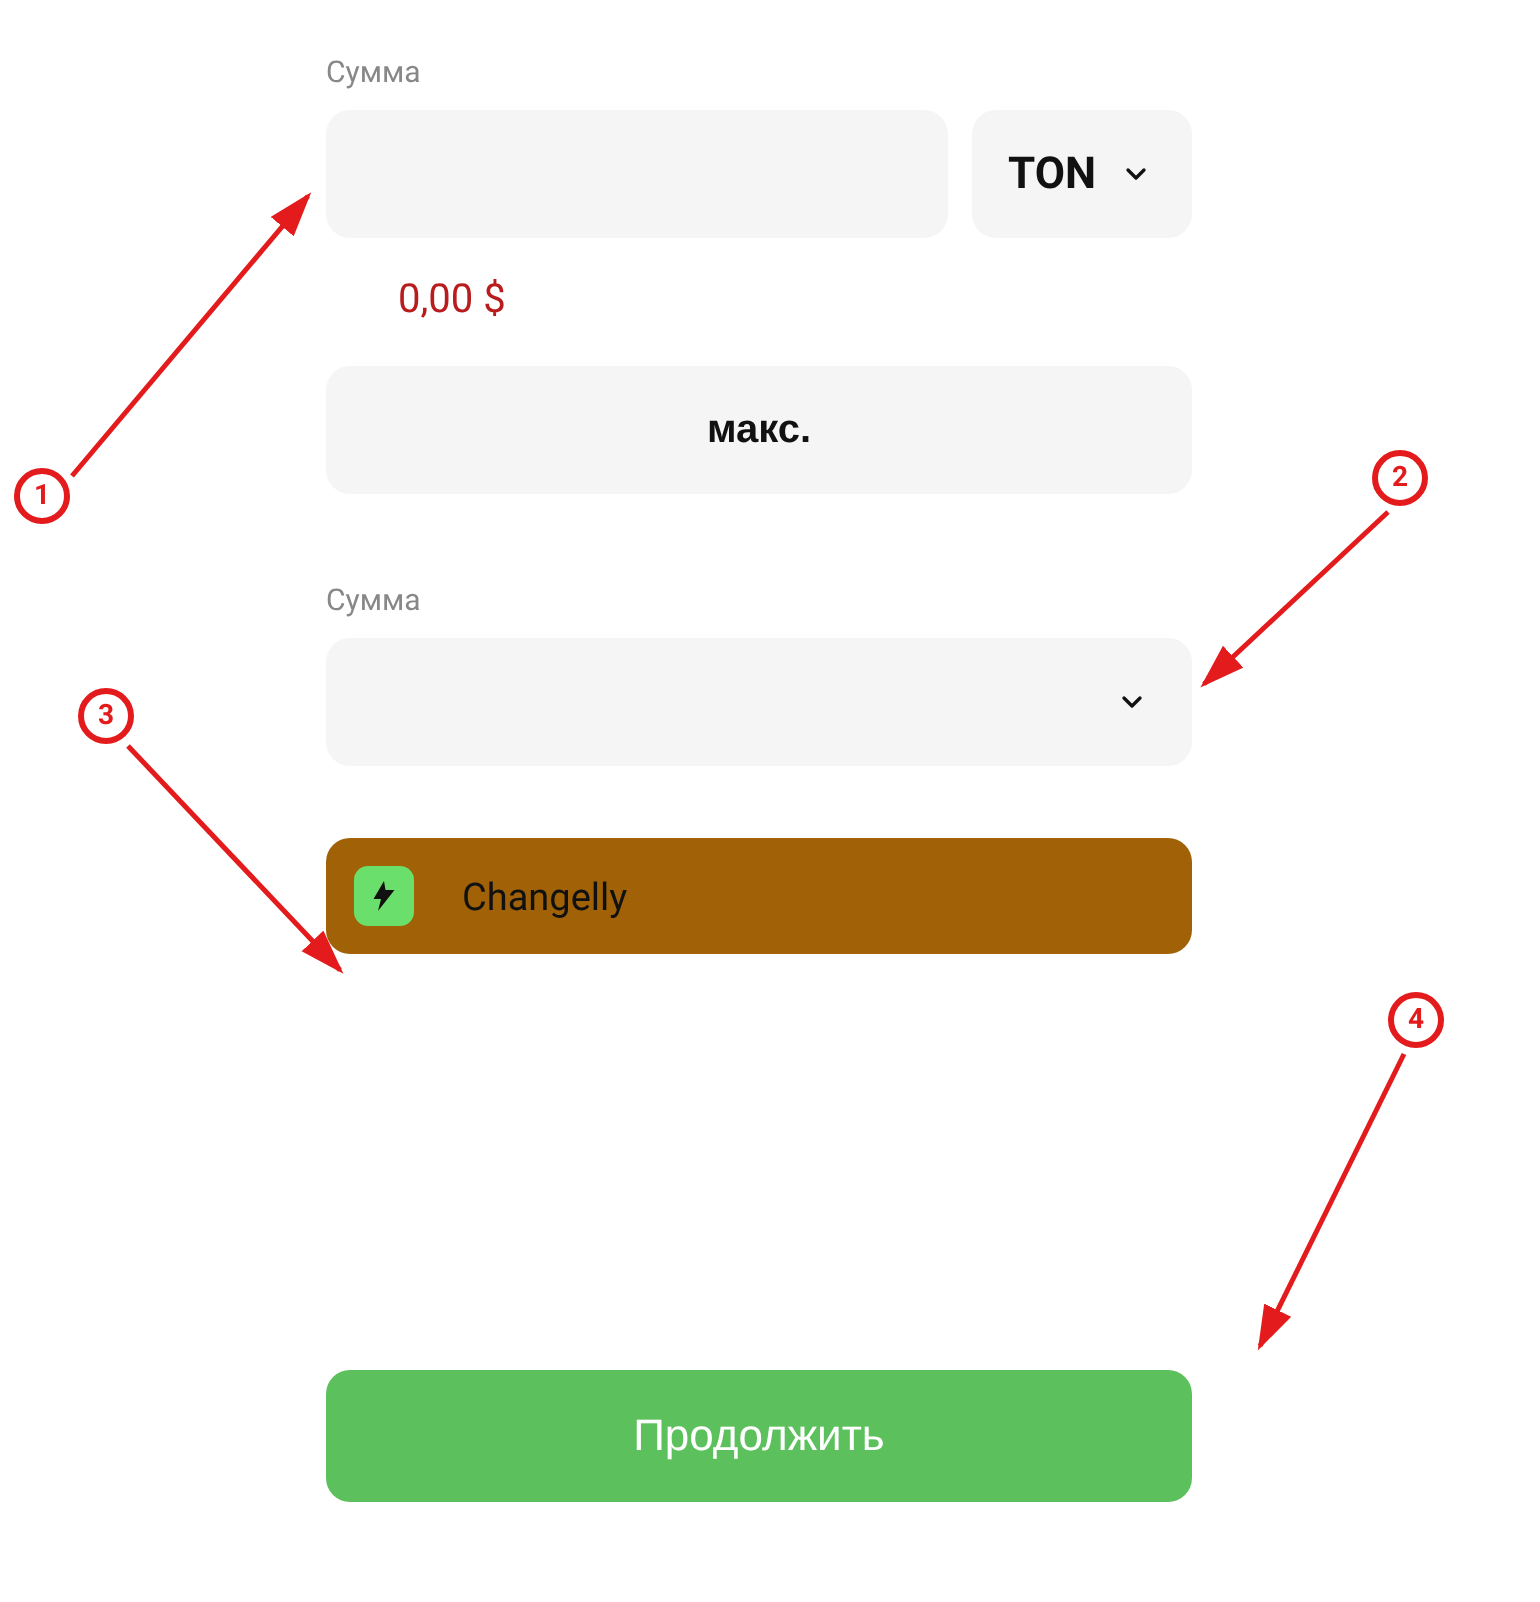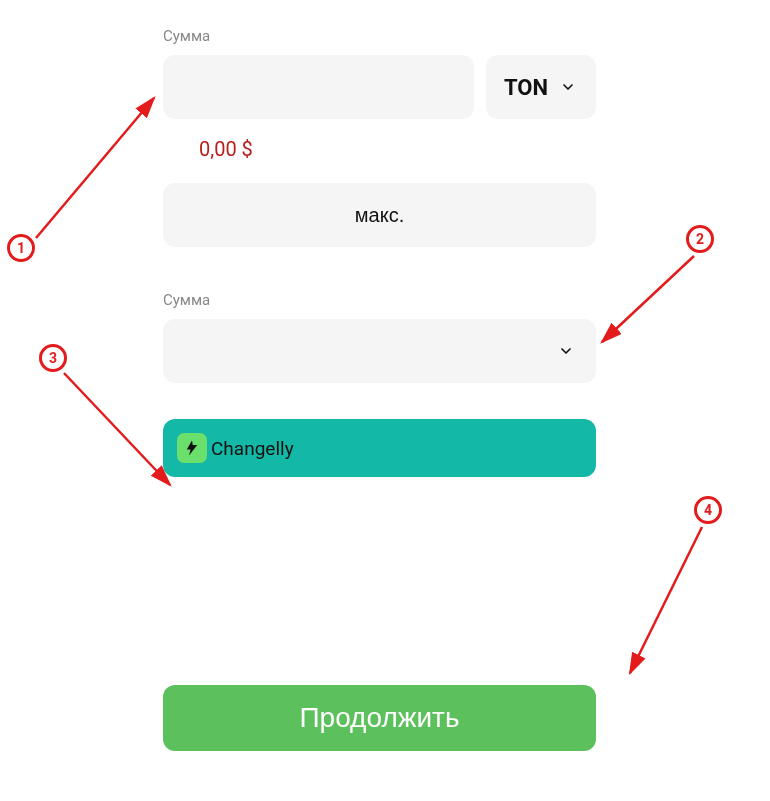--- a/index.html
+++ b/index.html
@@ -60,47 +60,47 @@
     }
     .max-btn {
       background: #f5f5f6;
       border-radius: 12px;
       height: 64px;
       width: 100%;
       display: flex;
       align-items: center;
       justify-content: center;
       font-size: 20px;
-      font-weight: 400;
+      font-weight: 700;
       color: #111;
       margin-bottom: 44px;
       border: none;
       cursor: pointer;
     }
     .dest-select {
       background: #f5f5f6;
       border-radius: 12px;
       height: 64px;
       width: 100%;
       display: flex;
       align-items: center;
       justify-content: flex-end;
       padding: 0 22px;
       cursor: pointer;
       margin-bottom: 36px;
     }
     .provider-box {
-      background: #14b8a6;
+      background: #a16207;
       border-radius: 12px;
       height: 58px;
       width: 100%;
       display: flex;
       align-items: center;
       padding: 0 14px;
-      gap: 4px;
+      gap: 24px;
       cursor: pointer;
     }
     .provider-icon {
       width: 30px;
       height: 30px;
       border-radius: 7px;
       background: #6bdf6b;
       display: flex;
       align-items: center;
       justify-content: center;
@@ -110,21 +110,21 @@
       color: #111;
     }
     .continue-btn {
       position: absolute;
       left: 163px;
       top: 685px;
       width: 433px;
       height: 66px;
       background: #5cc15c;
       color: #fff;
-      font-size: 28px;
+      font-size: 22px;
       font-weight: 500;
       border: none;
       border-radius: 12px;
       cursor: pointer;
     }
     .chevron { display: inline-flex; }
     
     
     .badge {
       position: absolute;

